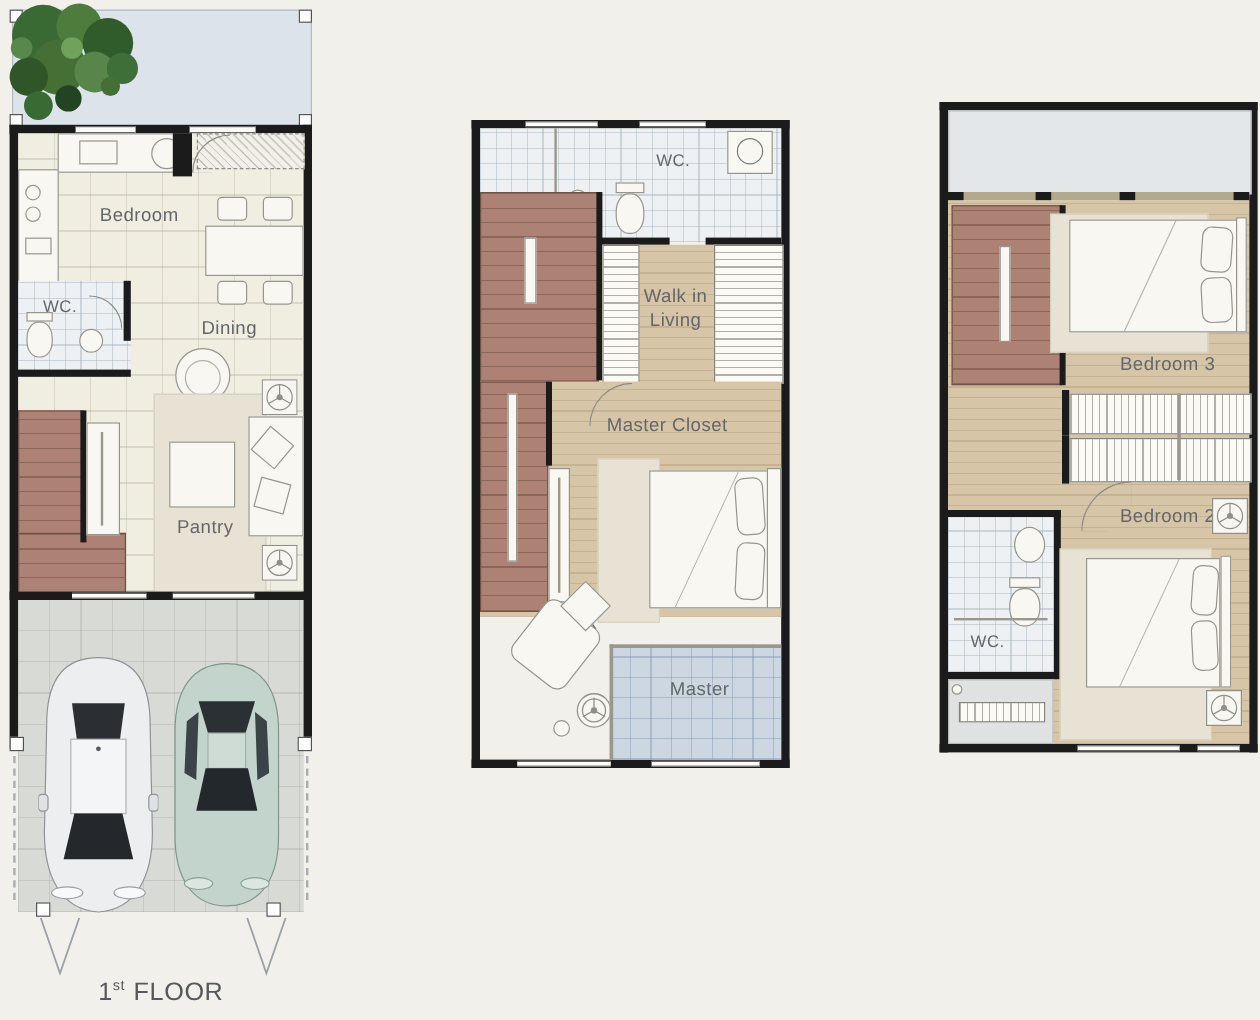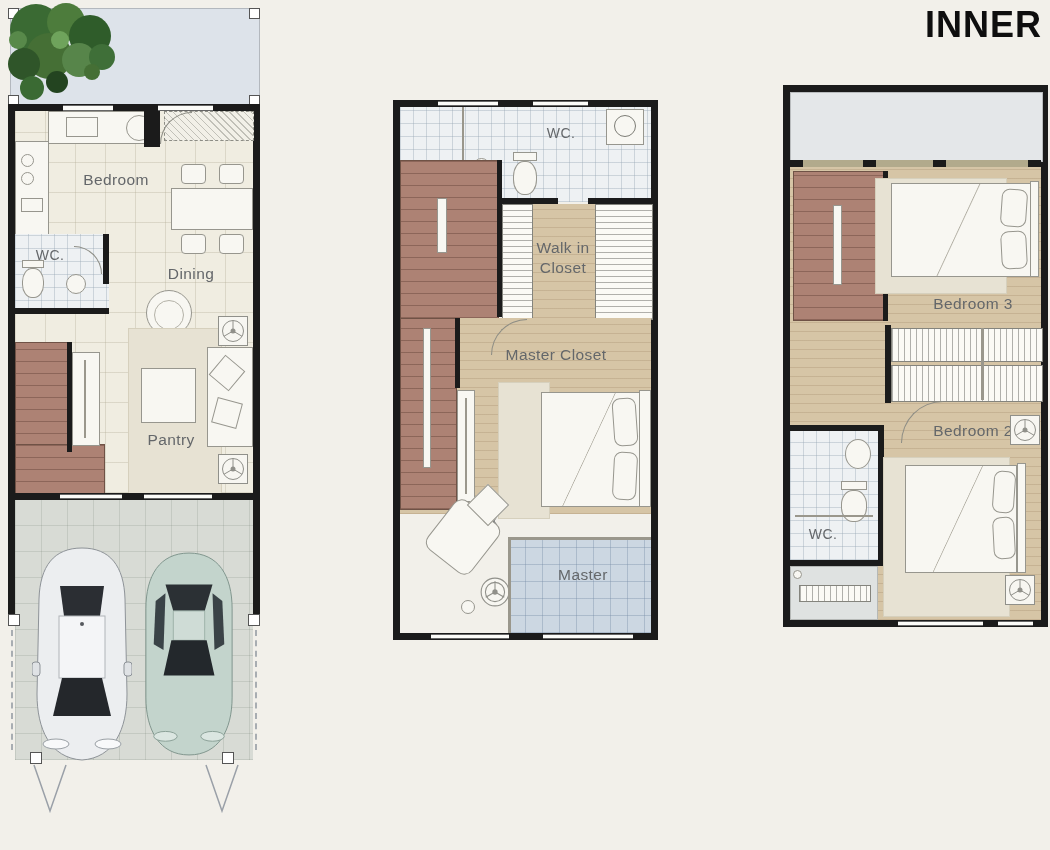--- a/index.html
+++ b/index.html
@@ -56,21 +56,20 @@
   .fcap{position:absolute;text-align:center;color:var(--caption,#55585c);font-size:21px;letter-spacing:.5px;}
   .fcap sup{font-size:12px;vertical-align:super;}
   .fcap .fword{margin-left:7px;}
   svg{display:block;}
 </style>
 </head>
 <body>
 
 <div id="page">
 
-  <div id="title" style="left:880px;top:4px;width:162px">INNER</div>
 
   <div class="floor" style="left:8px;top:8px;width:252px;height:802px">
 
     <div class="bg-garden" style="left:2px;top:0;width:248px;height:96px"></div>
     <div class="col" style="left:0;top:0;width:11px;height:11px"></div>
     <div class="col" style="left:241px;top:0;width:11px;height:11px"></div>
     <div class="col" style="left:0;top:87px;width:11px;height:11px"></div>
     <div class="col" style="left:241px;top:87px;width:11px;height:11px"></div>
     <div class="abs" style="left:-6px;top:-6px">
       <svg width="135" height="105" viewBox="0 0 135 105">
@@ -225,21 +224,21 @@
     <div class="wall" style="left:7px;top:98px;width:158px;height:6px"></div>
     <div class="wall" style="left:195px;top:98px;width:63px;height:6px"></div>
 
     <div class="bg-stair" style="left:7px;top:60px;width:97px;height:157px"></div>
     <div class="furn" style="left:44px;top:98px;width:10px;height:55px"></div>
     <div class="wall" style="left:104px;top:60px;width:5px;height:157px"></div>
 
     <div class="bg-wood" style="left:109px;top:104px;width:149px;height:114px"></div>
     <div class="closet" style="left:109px;top:104px;width:29px;height:114px"></div>
     <div class="closet" style="left:202px;top:104px;width:56px;height:114px"></div>
-    <div class="rlabel wrap" style="left:170px;top:158px">Walk in Closet</div>
+    <div class="rlabel wrap" style="left:170px;top:158px">Walk in Living</div>
 
     <div class="bg-wood" style="left:7px;top:218px;width:251px;height:196px"></div>
     <div class="bg-stair" style="left:7px;top:218px;width:55px;height:190px"></div>
     <div class="furn" style="left:30px;top:228px;width:8px;height:140px"></div>
     <div class="wall" style="left:62px;top:218px;width:5px;height:70px"></div>
     <div class="furn" style="left:64px;top:290px;width:18px;height:112px"></div>
     <div class="line" style="left:72px;top:298px;width:2px;height:96px"></div>
     <div class="arc" style="left:98px;top:219px;width:36px;height:36px;transform:rotate(90deg)"></div>
     <div class="rug" style="left:105px;top:282px;width:50px;height:135px"></div>
     <div class="bed" style="left:148px;top:292px;width:100px;height:113px"></div>
@@ -334,14 +333,17 @@
     <div class="abs" style="left:222px;top:490px">
       <svg width="30" height="30" viewBox="0 0 30 30">
           <rect x="0.5" y="0.5" width="29" height="29" fill="#f7f6f1" stroke="#90908a"></rect>
           <circle cx="15" cy="15" r="10.5" fill="none" stroke="#90908a"></circle>
           <path d="M15 15L15 4.5M15 15L5.9 20.3M15 15L24.1 20.3" stroke="#90908a" fill="none"></path>
           <circle cx="15" cy="15" r="2.5" fill="#90908a"></circle>
         </svg>
     </div>
   </div>
 
+  <div class="fcap" style="left:8px;top:814px;width:252px">
+    <span>1</span><sup>st</sup><span class="fword">FLOOR</span>
+  </div>
 
 </div>
 
 </body></html>

